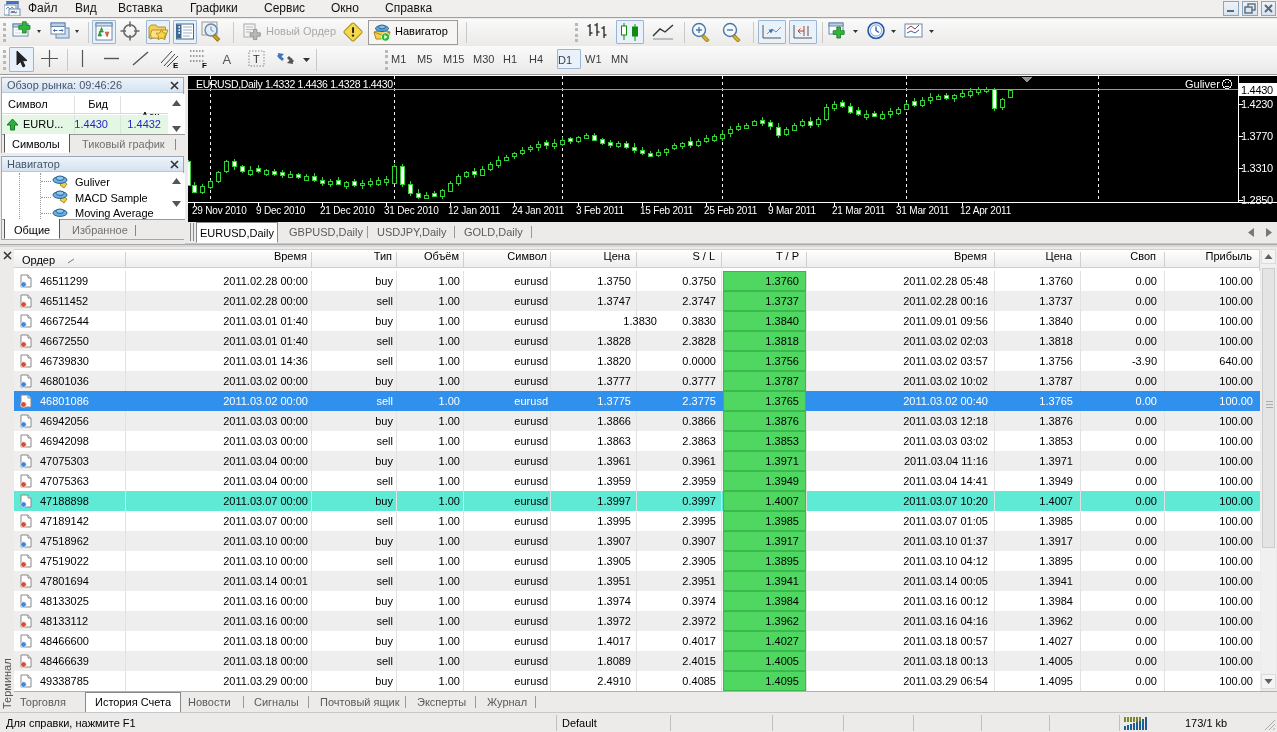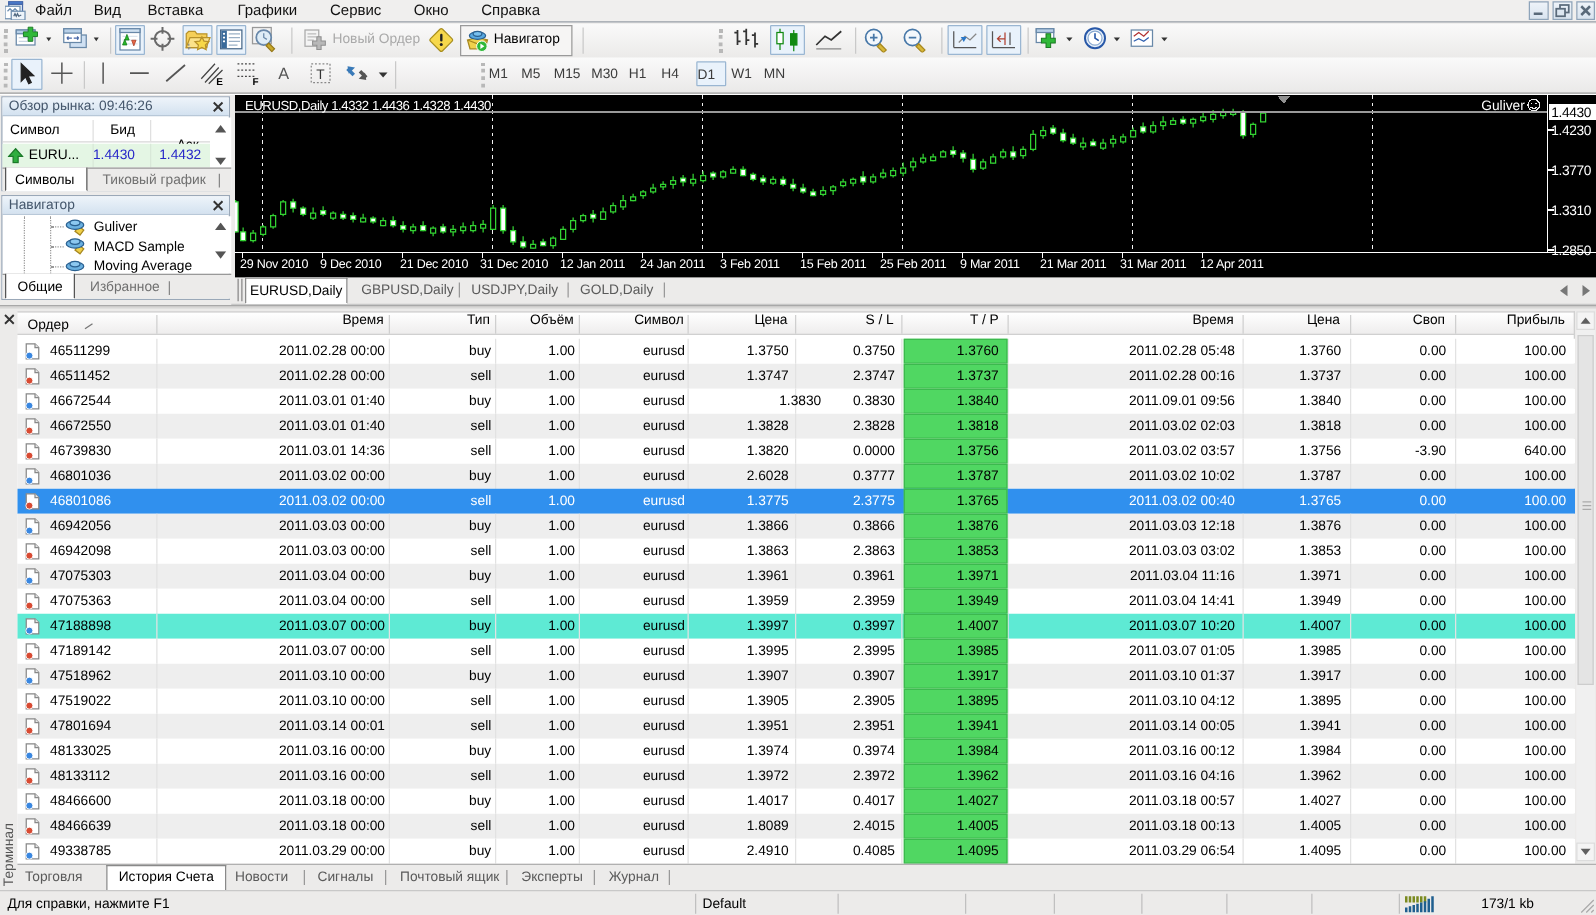--- a/index.html
+++ b/index.html
@@ -872,21 +872,21 @@
     <svg class="abs" style="left:6px;top:3px" width="12" height="14" viewBox="0 0 12 14">
       <path d="M1 1 H8 L11 4 V13 H1 Z" fill="#fff" stroke="#888"></path>
       <path d="M8 1 L8 4 L11 4" fill="#e8e8e8" stroke="#888"></path>
       <circle cx="3.5" cy="10.5" r="2.8" fill="#3a87e0" stroke="#fff" stroke-width="0.7"></circle>
     </svg>
     <span class="abs" style="left:26px">46801036</span>
     <span class="c" style="right:952px;width:110px">2011.03.02 00:00</span>
     <span class="c" style="right:867px;width:60px">buy</span>
     <span class="c" style="right:800px;width:60px">1.00</span>
     <span class="c" style="right:712px;width:70px">eurusd</span>
-    <span class="c" style="right:629px;width:70px">2.6028</span>
+    <span class="c" style="right:629px;width:70px">1.3777</span>
     <span class="c" style="right:544px;width:70px">0.3777</span>
     <span class="gc" style="padding-right:6px;line-height:18px">1.3787</span>
     <span class="c" style="right:272px;width:110px">2011.03.02 10:02</span>
     <span class="c" style="right:187px;width:70px">1.3787</span>
     <span class="c" style="right:103px;width:60px">0.00</span>
     <span class="c" style="right:7px;width:70px">100.00</span>
   </div>
 <div class="trow" style="top:391px;background:#3090ee">
     <svg class="abs" style="left:6px;top:3px" width="12" height="14" viewBox="0 0 12 14">
       <path d="M1 1 H8 L11 4 V13 H1 Z" fill="#fff" stroke="#888"></path>

